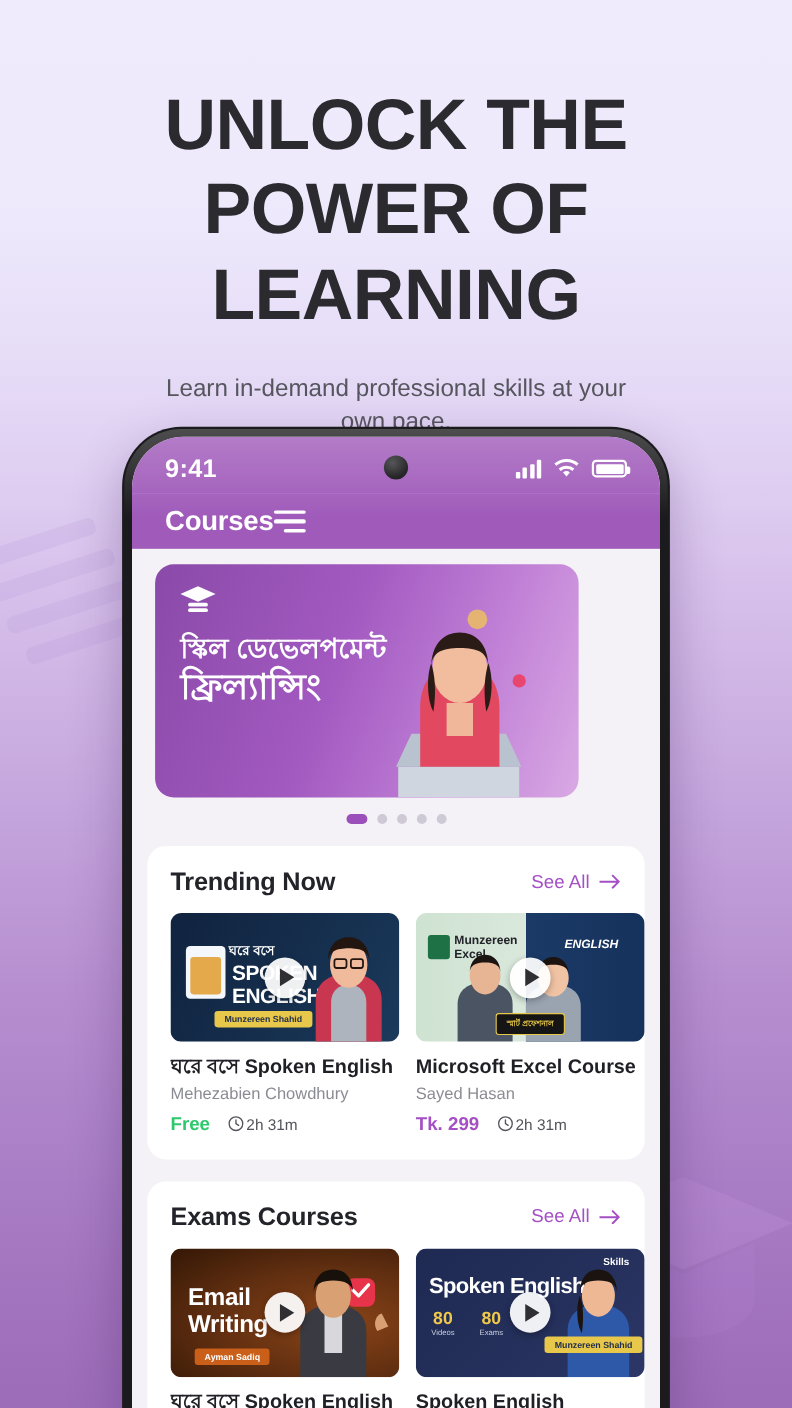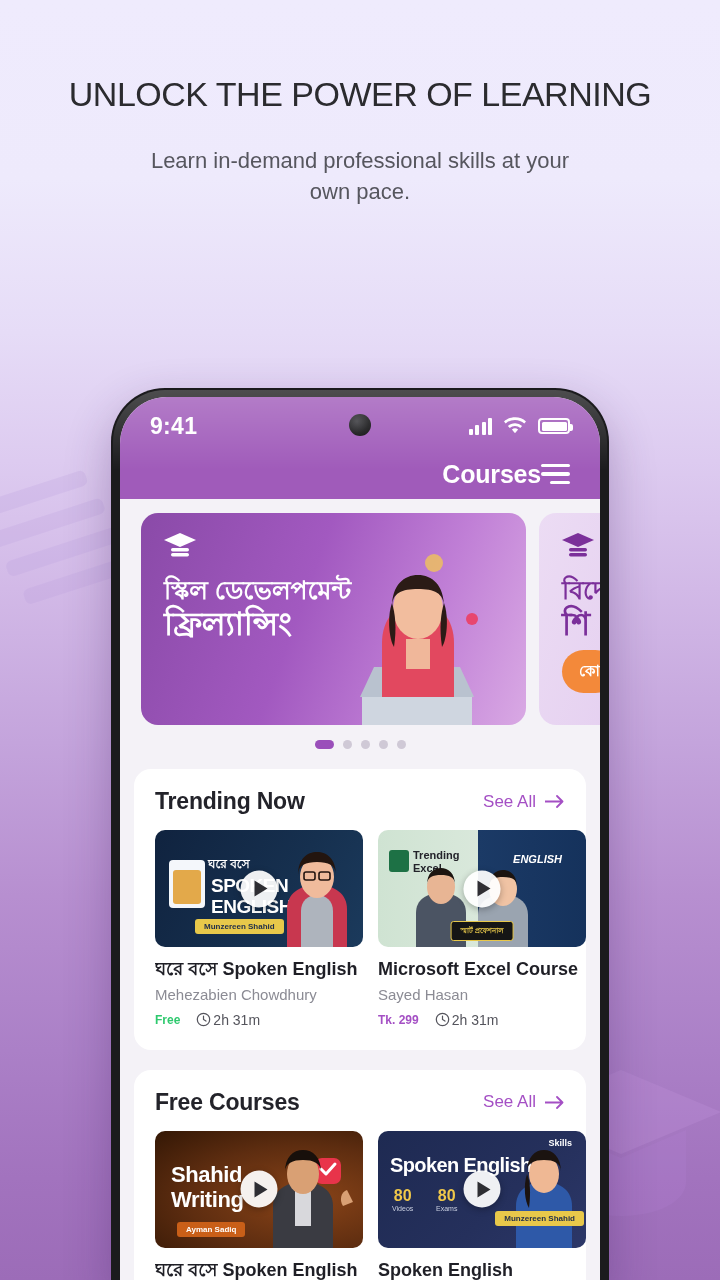--- a/index.html
+++ b/index.html
@@ -23,21 +23,21 @@
   .wm-book .pg {
     position:absolute; background:#b99ddd; border-radius:6px;
   }
   .wm-cap {
     right:-6px; top:1060px; width:210px; height:190px; opacity:.30;
   }
 
   
   .hero { position:absolute; top:0; left:0; right:0; padding-top:74px; text-align:center; }
   .hero h1 {
-    font-size:34px; line-height:1.19; font-weight:normal;
+    font-size:65px; line-height:1.19; font-weight:bold;
     letter-spacing:-.5px; color:#2b2b2f;
     text-transform:uppercase;
     padding:0 60px;
   }
   .hero p {
     margin-top:32px; font-size:22px; line-height:1.38;
     color:#56565e; font-weight:400; padding:0 130px;
   }
 
   
@@ -87,21 +87,21 @@
   }
   .batt::after{
     content:""; position:absolute; right:-5px; top:4px;
     width:3px; height:7px; background:#fff; border-radius:0 2px 2px 0;
   }
   .batt span{ display:block; width:100%; height:100%; background:#fff; border-radius:1.5px; }
 
   
   .appbar {
     height:50px; background:#a05bba;
-    display:flex; align-items:center; justify-content:flex-end;
+    display:flex; align-items:center; justify-content:flex-start;
     padding:0 30px;
   }
   .appbar .title { color:#fff; font-size:25px; font-weight:bold; letter-spacing:-.2px; }
   .hamburger { display:flex; flex-direction:column; align-items:flex-end; gap:5px; cursor:pointer; }
   .hamburger b { display:block; height:3.5px; background:#fff; border-radius:2px; }
   .hamburger b:nth-child(1){width:29px}
   .hamburger b:nth-child(2){width:29px}
   .hamburger b:nth-child(3){width:20px}
 
   
@@ -164,21 +164,21 @@
     content:""; width:0;height:0; margin-left:3px;
     border-left:13px solid #2e2e33;
     border-top:8px solid transparent; border-bottom:8px solid transparent;
   }
   .c-title {
     margin-top:11px; font-size:18px; font-weight:bold; color:#1f1f26;
     line-height:1.25; white-space:nowrap; overflow:hidden;
   }
   .c-auth { margin-top:5px; font-size:15px; color:#8b8b94; }
   .c-meta { margin-top:9px; display:flex; align-items:center; gap:16px; }
-  .price { font-size:12px; font-weight:bold; }
+  .price { font-size:17px; font-weight:bold; }
   .price.free { color:#2ec96e; }
   .price.paid { color:#a44fc4; }
   .dur { display:flex; align-items:center; gap:2px; font-size:14px; color:#54545c; }
 
   
   .art { position:absolute; inset:0; }
   .art-label {
     position:absolute; font-weight:bold; color:#fff; line-height:1.08;
   }
   .badge {
@@ -259,34 +259,20 @@
             <path d="M70 60c0-22 12-32 26-32s26 10 26 32c0-14-10-18-26-18s-26 4-26 18Z" fill="#2b1b16"></path>
             <path d="M70 56c-5 14-3 36 2 44 3-20 1-34-2-44Z" fill="#2b1b16"></path>
             <path d="M122 56c5 14 3 36-2 44-3-20-1-34 2-44Z" fill="#2b1b16"></path>
           </svg>
           <div class="bn-txt">
             <div class="bn-l1">স্কিল ডেভেলপমেন্ট</div>
             <div class="bn-l2">ফ্রিল্যান্সিং</div>
           </div>
         </div>
 
-        <div class="banner peek">
-          <svg class="bn-cap" width="34" height="30" viewBox="0 0 34 30">
-            <path d="M17 1 33 8 17 15 1 8Z" fill="#7b2f9a"></path>
-            <rect x="8" y="16" width="18" height="3.4" rx="1.7" fill="#7b2f9a"></rect>
-            <rect x="8" y="21" width="18" height="3.4" rx="1.7" fill="#7b2f9a"></rect>
-          </svg>
-          <div class="bn-txt">
-            <div class="bn-l1">বিদে</div>
-            <div class="bn-l2">শি</div>
-          </div>
-          <button class="bn-btn">
-            <span>কো</span>
-          </button>
-        </div>
       </div>
 
       <div class="dot-row">
         <div class="dot on"></div>
         <div class="dot"></div>
         <div class="dot"></div>
         <div class="dot"></div>
         <div class="dot"></div>
       </div>
 
@@ -335,21 +321,21 @@
                 <span>2h 31m</span>
               </div>
             </div>
           </div>
 
           <div class="course">
             <div class="thumb">
               <div class="art" style="background:linear-gradient(90deg,#cfe3d2 0%,#d9e8db 48%,#1b3a66 48%,#15325c 100%)"></div>
               <div class="art">
                 <div style="position:absolute;left:11px;top:20px;width:20px;height:22px;background:#1d7145;border-radius:3px"></div>
-                <div class="art-label" style="left:35px;top:20px;font-size:11px;color:#23232a">Trending</div>
+                <div class="art-label" style="left:35px;top:20px;font-size:11px;color:#23232a">Munzereen</div>
                 <div class="art-label" style="left:35px;top:33px;font-size:11px;color:#23232a">Excel</div>
                 <div class="art-label" style="right:24px;top:24px;font-size:11px;font-style:italic">ENGLISH</div>
                 <svg style="position:absolute;left:30px;bottom:0" width="150" height="82" viewBox="0 0 150 82">
                   <path d="M8 48c0-13 10-20 25-20s25 7 25 20v34H8Z" fill="#4b5463"></path>
                   <ellipse cx="33" cy="22" rx="14" ry="17" fill="#e8b594"></ellipse>
                   <path d="M19 20c0-12 7-17 14-17s14 5 14 17c0-8-6-10-14-10s-14 2-14 10Z" fill="#1c1410"></path>
                   <path d="M70 50c0-13 10-20 25-20s25 7 25 20v32H70Z" fill="#9aa4b0"></path>
                   <ellipse cx="95" cy="24" rx="14" ry="17" fill="#f0c3a4"></ellipse>
                   <path d="M81 22c0-12 7-17 14-17s14 5 14 17c0-8-6-10-14-10s-14 2-14 10Z" fill="#1c1410"></path>
                 </svg>
@@ -368,36 +354,36 @@
                 </svg>
                 <span>2h 31m</span>
               </div>
             </div>
           </div>
         </div>
       </section>
 
       <section class="sect">
         <div class="sect-head">
-          <h2>Free Courses</h2>
+          <h2>Exams Courses</h2>
           <div class="see-all">
             <span>See All</span>
             <svg width="20" height="13" viewBox="0 0 20 13">
               <path d="M0 6.5h17M12 1l5.5 5.5L12 12" stroke="#a44fc4" stroke-width="1.8" fill="none" stroke-linecap="round" stroke-linejoin="round"></path>
             </svg>
           </div>
         </div>
 
         <div class="grid">
 
           <div class="course">
             <div class="thumb">
               <div class="art" style="background:radial-gradient(ellipse at 72% 58%,#8a4418 0%,#5e2d10 55%,#331705 100%)"></div>
               <div class="art">
-                <div class="art-label" style="left:16px;top:32px;font-size:22px;letter-spacing:-.4px">Shahid</div>
+                <div class="art-label" style="left:16px;top:32px;font-size:22px;letter-spacing:-.4px">Email</div>
                 <div class="art-label" style="left:16px;top:57px;font-size:22px;letter-spacing:-.4px">Writing</div>
                 <div class="badge" style="left:22px;bottom:11px;background:#c95f18;color:#fff">Ayman Sadiq</div>
                 <svg style="position:absolute;right:2px;bottom:0" width="102" height="104" viewBox="0 0 102 104">
                   <rect x="56" y="14" width="26" height="26" rx="7" fill="#e8344a"></rect>
                   <path d="M62 25l5 5 9-10" stroke="#fff" stroke-width="3" fill="none" stroke-linecap="round" stroke-linejoin="round"></path>
                   <path d="M14 62c0-15 12-24 30-24s30 9 30 24v42H14Z" fill="#3a3b42"></path>
                   <path d="M36 42h16v40H36Z" fill="#d8d8dc"></path>
                   <ellipse cx="44" cy="30" rx="16" ry="20" fill="#d9a074"></ellipse>
                   <path d="M26 28c0-15 8-22 18-22s18 7 18 22c0-9-8-12-18-12s-18 3-18 12Z" fill="#18100b"></path>
                   <path d="M84 62c-4-6-2-14 4-16l6 12Z" fill="#d9a074"></path>

